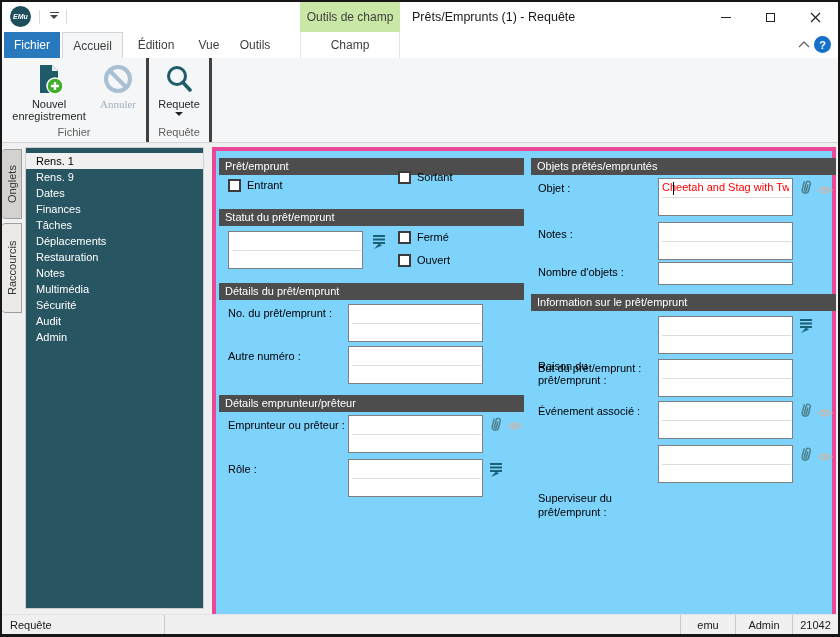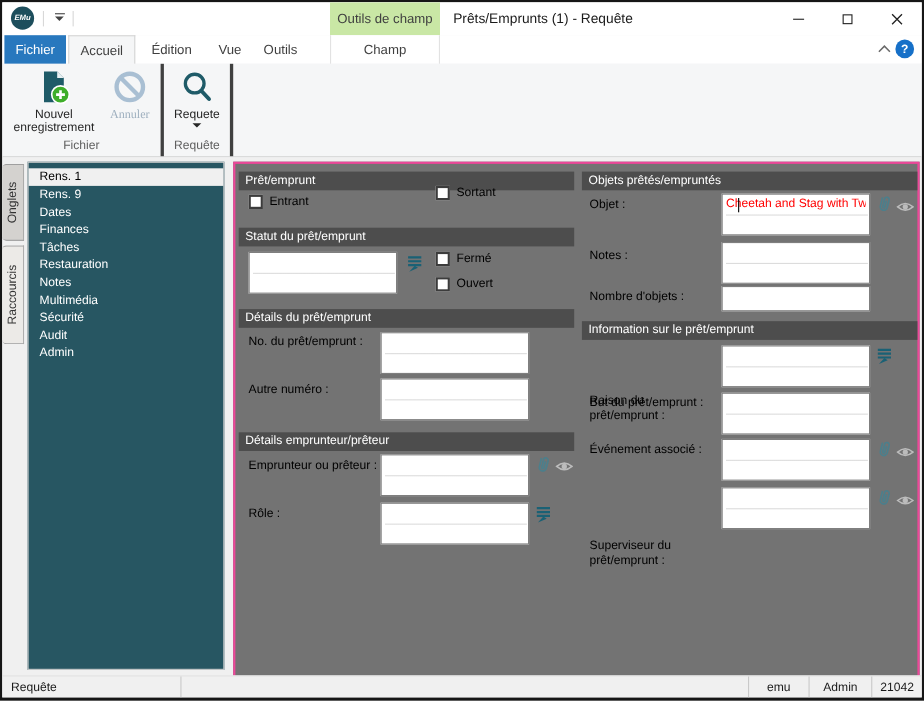--- a/index.html
+++ b/index.html
@@ -51,22 +51,22 @@
   .vtab{position:absolute;left:0;width:20px;display:flex;align-items:center;justify-content:center;
         writing-mode:vertical-lr;transform:rotate(180deg);font-size:11px;color:#333;
         border:1px solid #9f9f9f;border-right:none;border-radius:0 4px 4px 0;}
   .vtab.t1{top:6px;height:70px;background:#d4d2cf;}
   .vtab.t2{top:80px;height:90px;background:#eceae7;}
   .sidebar{position:absolute;left:23px;top:4px;width:179px;height:462px;background:#275662;
            border:1px solid #cfcfcf;padding-top:5px;}
   .sitem{height:16px;line-height:16px;padding-left:10px;font-size:11px;color:#fff;}
   .sitem.sel{background:#f0f0f0;color:#000;}
   .splitter{position:absolute;left:202px;top:4px;width:8px;height:462px;}
-  .formpanel{position:absolute;left:210px;top:4px;width:624px;height:484px;background:#737373;
-             border:2px solid #ec4899;}
+  .formpanel{position:absolute;left:210px;top:4px;width:624px;height:484px;background:#7dd3fc;
+             border:4px solid #ec4899;}
   .shead{position:absolute;height:17px;line-height:17px;background:#4d4d4d;color:#fff;
          font-size:11px;padding-left:6px;width:305px;}
   .flabel{position:absolute;font-size:11px;color:#000;white-space:nowrap;}
   .flabel.wrap{white-space:normal;line-height:14px;margin-top:44px;}
   .cbrow{position:absolute;display:flex;align-items:flex-start;}
   .cb{width:13px;height:13px;background:#fff;border:2px solid #3c3c3c;}
   .cblbl{font-size:11px;margin-left:6px;color:#000;}
   .fbox{position:absolute;width:135px;height:38px;background:#fff;border:1px solid #7f7f7f;
         background-image:linear-gradient(#dcdcdc,#dcdcdc);background-size:129px 1px;
         background-position:3px 18px;background-repeat:no-repeat;padding:2px 3px;}
@@ -167,20 +167,21 @@
 
     <div class="vtab t1">Onglets</div>
     <div class="vtab t2">Raccourcis</div>
 
     <div class="sidebar">
       <div class="sitem sel">Rens. 1</div>
       <div class="sitem">Rens. 9</div>
       <div class="sitem">Dates</div>
       <div class="sitem">Finances</div>
       <div class="sitem">Tâches</div>
+      <div class="sitem">Déplacements</div>
       <div class="sitem">Restauration</div>
       <div class="sitem">Notes</div>
       <div class="sitem">Multimédia</div>
       <div class="sitem">Sécurité</div>
       <div class="sitem">Audit</div>
       <div class="sitem">Admin</div>
     </div>
 
     <div class="splitter"></div>
 

